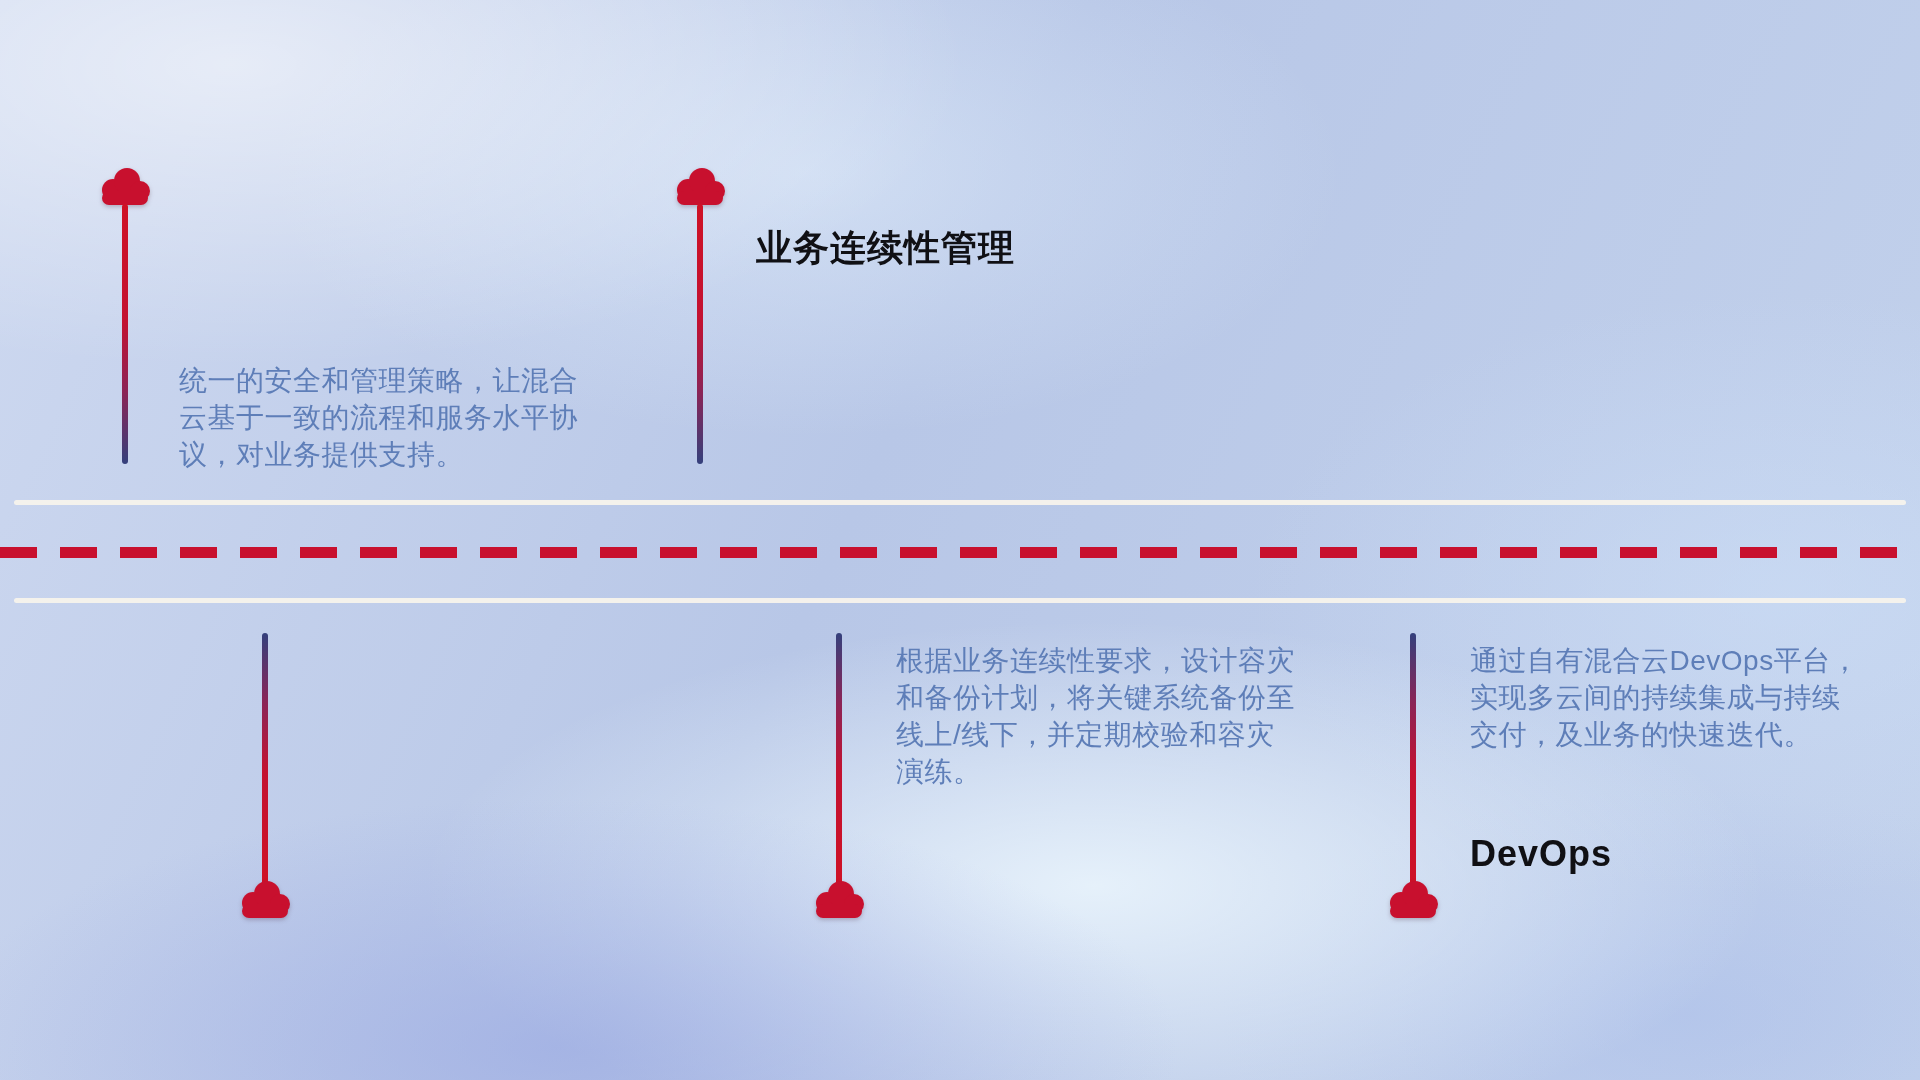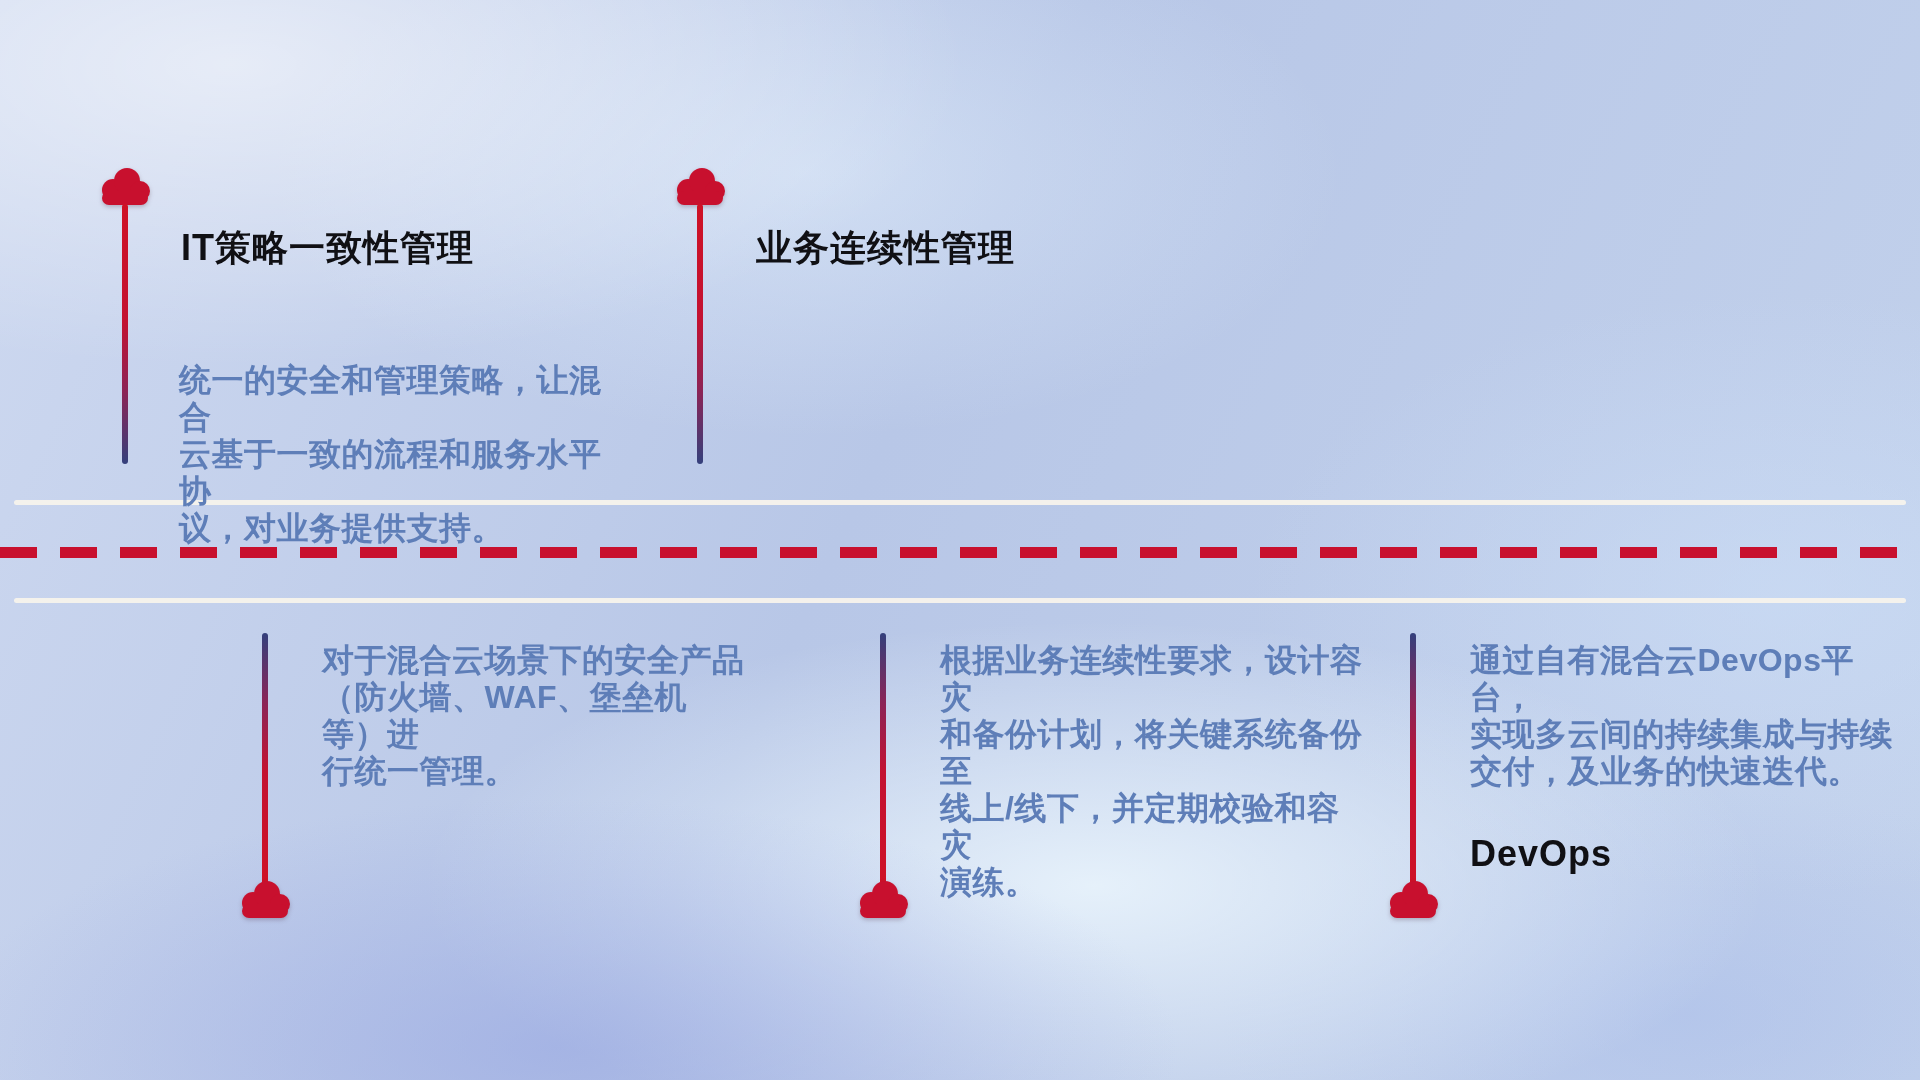--- a/index.html
+++ b/index.html
@@ -45,42 +45,42 @@
   .item .stem{position:absolute;width:6px;border-radius:3px;}
   .item.top .stem{background:linear-gradient(180deg,#cf1226 0%,#c31231 45%,#8c2456 72%,var(--stem-navy) 100%);}
   .item.bottom .stem{background:linear-gradient(180deg,var(--stem-navy) 0%,#8c2456 28%,#c31231 55%,#cf1226 100%);}
   .title{
     position:absolute;
     font-size:36px;font-weight:700;color:var(--title-color);
     letter-spacing:1px;white-space:nowrap;
   }
   .desc{
     position:absolute;width:430px;
-    font-size:32px;line-height:37px;color:var(--desc-color);
-    white-space:pre-line;letter-spacing:0.5px;font-weight:bold;
+    font-size:28px;line-height:37px;color:var(--desc-color);
+    white-space:pre-line;letter-spacing:0.5px;
   }
 
   
   .item.top{top:166px;height:340px;}
   .item.top .cloud{left:0;top:0;}
   .item.top .stem{left:25px;top:38px;height:260px;}
   .item.top .title{left:84px;top:58px;}
   .item.top .desc{left:82px;top:196px;}
   .item.t1{left:97px;}
   .item.t2{left:672px;}
   .item.t3{left:1250px;}
 
   
   .item.bottom{top:633px;height:320px;}
   .item.bottom .stem{left:25px;top:0;height:252px;}
   .item.bottom .desc{left:85px;top:9px;}
   .item.bottom .title{left:85px;top:200px;}
   .item.bottom .cloud{left:0;top:246px;}
   .item.b1{left:237px;}
-  .item.b2{left:855px;}
+  .item.b2{left:811px;}
   .item.b3{left:1385px;}
 </style>
 </head>
 <body>
 
 <svg width="0" height="0" style="position:absolute">
   <defs>
     <g id="cloud-shape">
       <circle cx="16" cy="24" r="11"></circle>
       <circle cx="30" cy="15" r="13"></circle>
@@ -99,42 +99,38 @@
     <div class="road-line bottom"></div>
   </div>
 
   <section class="item top t1">
     <div class="cloud">
       <svg viewBox="0 0 56 40" fill="currentColor">
           <use href="#cloud-shape"></use>
         </svg>
     </div>
     <div class="stem"></div>
-    <h2 class="title">IT策略一致性管理</h2>
     <p class="desc">统一的安全和管理策略，让混合
 云基于一致的流程和服务水平协
 议，对业务提供支持。</p>
   </section>
 
   <section class="item top t2">
     <div class="cloud">
       <svg viewBox="0 0 56 40" fill="currentColor">
           <use href="#cloud-shape"></use>
         </svg>
     </div>
     <div class="stem"></div>
     <h2 class="title">业务连续性管理</h2>
   </section>
 
 
   <section class="item bottom b1">
     <div class="stem"></div>
-    <p class="desc">对于混合云场景下的安全产品
-（防火墙、WAF、堡垒机等）进
-行统一管理。</p>
     <div class="cloud">
       <svg viewBox="0 0 56 40" fill="currentColor">
           <use href="#cloud-shape"></use>
         </svg>
     </div>
   </section>
 
   <section class="item bottom b2">
     <div class="stem"></div>
     <p class="desc">根据业务连续性要求，设计容灾

